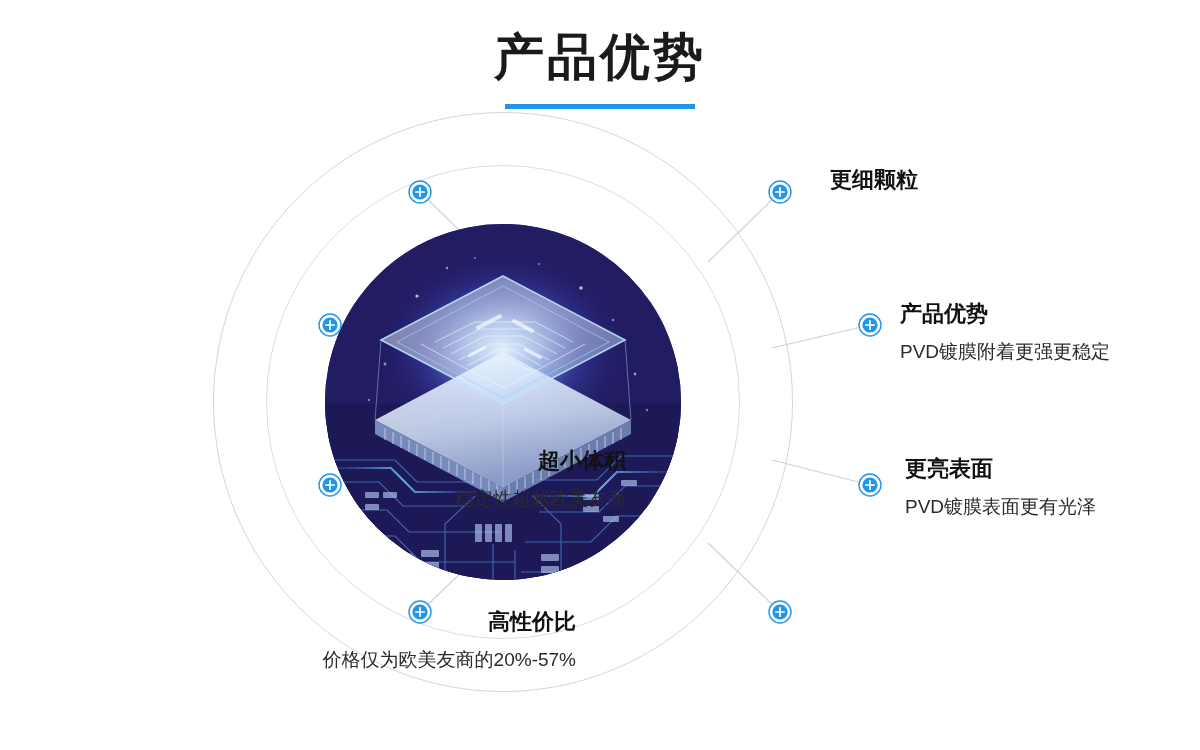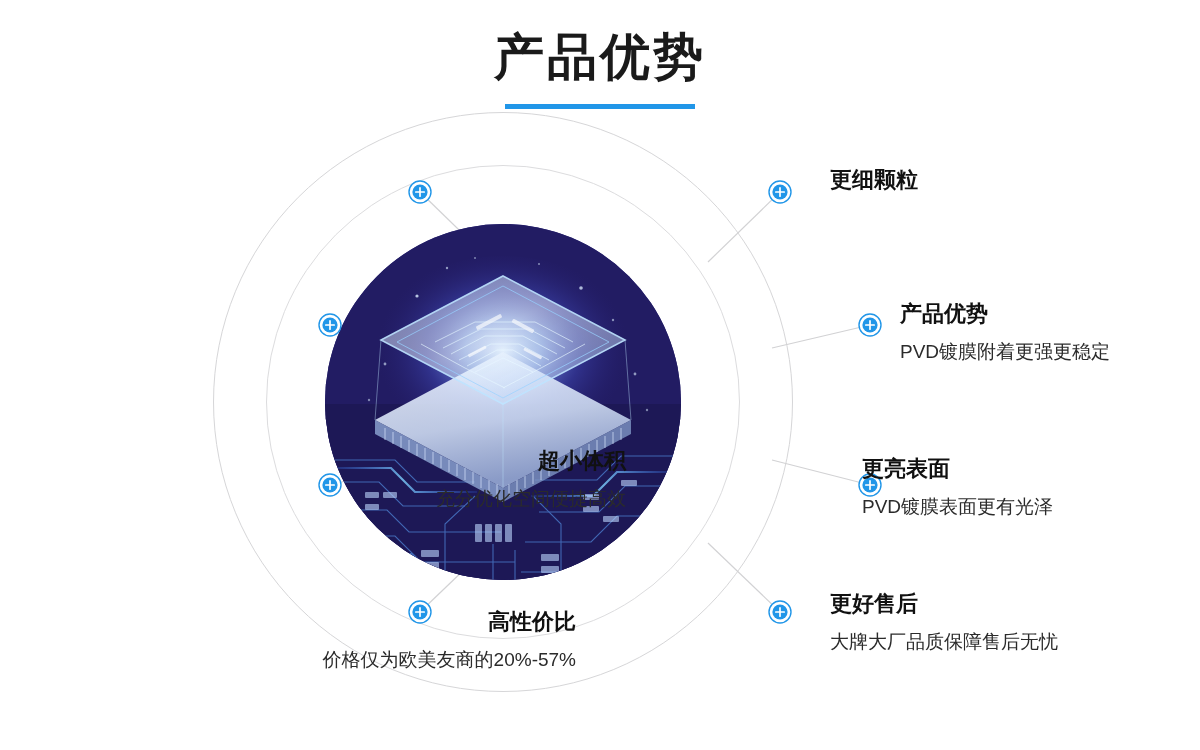--- a/index.html
+++ b/index.html
@@ -66,21 +66,21 @@
   .feature.left { text-align:right; }
   .feature.right { text-align:left;margin-top:8px; }
 
   .f1 { right:820px; top:158px; }
   .f2 { right:370px; top:292px; }
   .f3 { right:380px; top:447px; }
   .f4 { right:430px; top:608px; }
 
   .r1 { left:830px; top:158px; }
   .r2 { left:900px; top:292px; }
-  .r3 { left:862px; top:447px; }
+  .r3 { left:905px; top:447px; }
   .r4 { left:830px; top:582px; }
 </style>
 </head>
 <body>
 
 <div id="stage">
 
   <div class="header">
     <div class="page-title">产品优势</div>
     <div class="title-underline"></div>
@@ -280,36 +280,32 @@
   <div class="marker" style="left:780px; top:612px;">
     <svg viewBox="0 0 24 24">
       <circle cx="12" cy="12" r="11" fill="#fff" stroke="#2196e8" stroke-width="1.4"></circle>
       <circle cx="12" cy="12" r="7.6" fill="#2196e8"></circle>
       <path d="M12 7.8 L12 16.2 M7.8 12 L16.2 12" stroke="#fff" stroke-width="1.7" stroke-linecap="round"></path>
     </svg>
   </div>
 
   <div class="feature left f3">
     <div class="f-title">超小体积</div>
-    <div class="f-desc">充分优化空间便捷高效</div>
+    <div class="f-desc">稳定性超越欧美友商</div>
   </div>
   <div class="feature left f4">
     <div class="f-title">高性价比</div>
     <div class="f-desc">价格仅为欧美友商的20%-57%</div>
   </div>
 
   <div class="feature right r1">
     <div class="f-title">更细颗粒</div>
   </div>
   <div class="feature right r2">
     <div class="f-title">产品优势</div>
     <div class="f-desc">PVD镀膜附着更强更稳定</div>
   </div>
   <div class="feature right r3">
     <div class="f-title">更亮表面</div>
     <div class="f-desc">PVD镀膜表面更有光泽</div>
   </div>
-  <div class="feature right r4">
-    <div class="f-title">更好售后</div>
-    <div class="f-desc">大牌大厂品质保障售后无忧</div>
-  </div>
 
 </div>
 
 </body></html>

